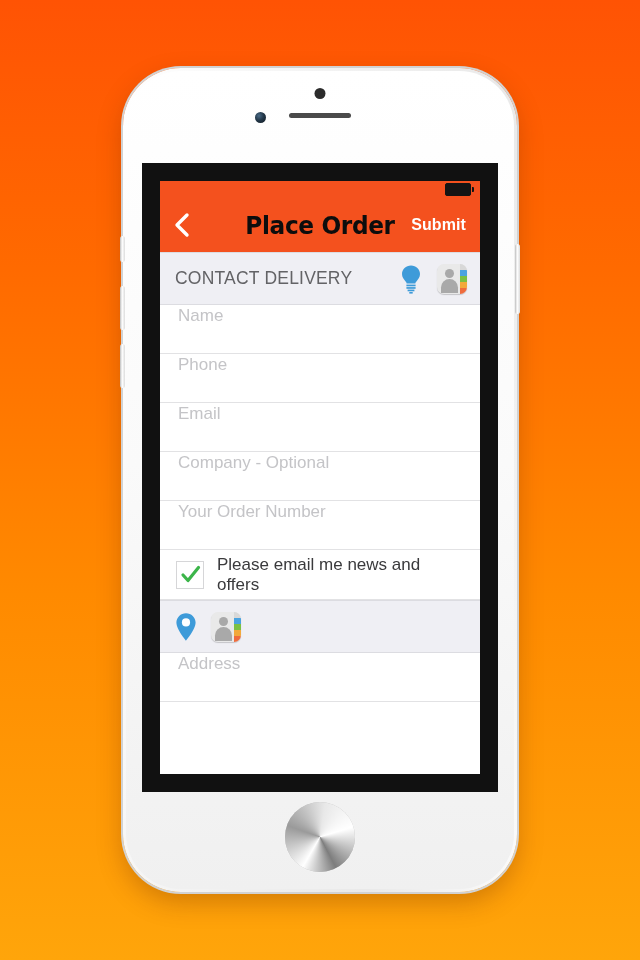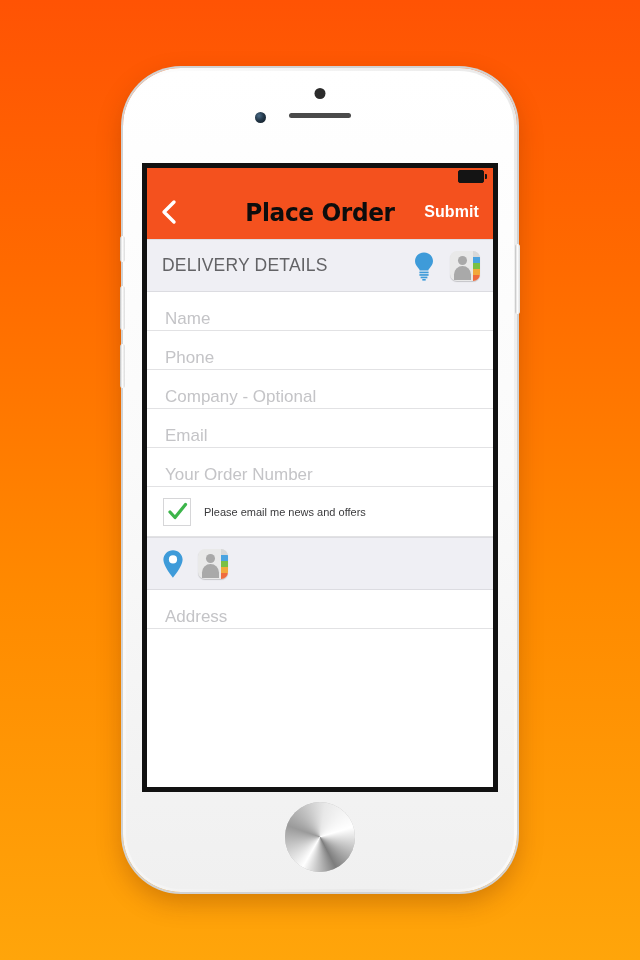--- a/index.html
+++ b/index.html
@@ -100,21 +100,21 @@
   }
 
   
   #screen-bezel {
     position: absolute;
     left: 19px;
     top: 95px;
     width: 356px;
     height: 629px;
     background: #111111;
-    padding: 5px;
+    padding: 18px;
     box-sizing: border-box;
   }
   #screen {
     position: relative;
     width: 100%;
     height: 100%;
     background: #ffffff;
     overflow: hidden;
   }
 
@@ -254,23 +254,23 @@
   .contacts-icon .person-body {
     position: absolute;
     left: 4px; top: 15px;
     width: 17px; height: 14px;
     border-radius: 9px 9px 0 0;
     background: #a9a9a9;
   }
 
   
   .field-row {
-    height: 39px;
-    display: flex;
-    align-items: flex-end;
+    height: 49px;
+    display: flex;
+    align-items: flex-start;
     padding: 0 16px;
     box-sizing: border-box;
     border-bottom: 1px solid #e2e2e4;
     background: #ffffff;
   }
   .field-input {
     border: none;
     outline: none;
     width: 100%;
     font-size: 17px;
@@ -295,21 +295,21 @@
     border: 1px solid #d6d6d8;
     background: #ffffff;
     display: flex;
     align-items: center;
     justify-content: center;
     cursor: pointer;
     flex: none;
   }
   .checkbox-label {
     margin-left: 13px;
-    font-size: 11px;
+    font-size: 17px;
     color: #3a3a3c;
   }
 </style>
 </head>
 <body>
 
 <div id="phone">
   <div id="phone-inner-sheen"></div>
 
   <div class="edge left" id="btn-silent"></div>
@@ -334,21 +334,21 @@
             <polyline points="13,3 3,13 13,23" fill="none" stroke="#ffffff" stroke-width="3.4" stroke-linecap="round" stroke-linejoin="round"></polyline>
           </svg>
         </div>
         <div id="nav-title">Place Order</div>
         <div id="submit-button">Submit</div>
       </div>
 
       <div id="form-scroll">
 
         <div class="section-header">
-          <div class="section-title">DELIVERY DETAILS</div>
+          <div class="section-title">CONTACT DELIVERY</div>
           <div class="header-icons">
             <div class="icon-btn">
               <svg width="24" height="30" viewBox="0 0 24 30">
                 <path d="M12 1.5c-5.1 0-9 3.8-9 8.6 0 3.3 1.8 5.3 3.2 6.9 .9 1 1.4 1.7 1.4 2.6h8.8c0-.9 .5-1.6 1.4-2.6 1.4-1.6 3.2-3.6 3.2-6.9 0-4.8-3.9-8.6-9-8.6z" fill="#3E9BD9"></path>
                 <rect x="7.4" y="20.6" width="9.2" height="1.7" fill="#3E9BD9"></rect>
                 <rect x="7.4" y="23.1" width="9.2" height="1.7" fill="#3E9BD9"></rect>
                 <rect x="8.6" y="25.6" width="6.8" height="1.7" fill="#3E9BD9"></rect>
                 <rect x="10.3" y="28.0" width="3.4" height="1.6" fill="#3E9BD9"></rect>
               </svg>
             </div>
@@ -368,24 +368,24 @@
           </div>
         </div>
 
         <div class="field-row">
           <input class="field-input" type="text" placeholder="Name" style="">
         </div>
         <div class="field-row">
           <input class="field-input" type="text" placeholder="Phone" style="">
         </div>
         <div class="field-row">
+          <input class="field-input" type="text" placeholder="Email" style="">
+        </div>
+        <div class="field-row">
           <input class="field-input" type="text" placeholder="Company - Optional" style="">
-        </div>
-        <div class="field-row">
-          <input class="field-input" type="text" placeholder="Email" style="">
         </div>
         <div class="field-row">
           <input class="field-input" type="text" placeholder="Your Order Number" style="">
         </div>
 
         <div class="checkbox-row">
           <div class="checkbox">
             <svg width="21" height="21" viewBox="0 0 21 21">
               <polyline points="3,11 8,16.5 18.5,3.5" fill="none" stroke="#3CB54A" stroke-width="3.2" stroke-linecap="round" stroke-linejoin="round"></polyline>
             </svg>

